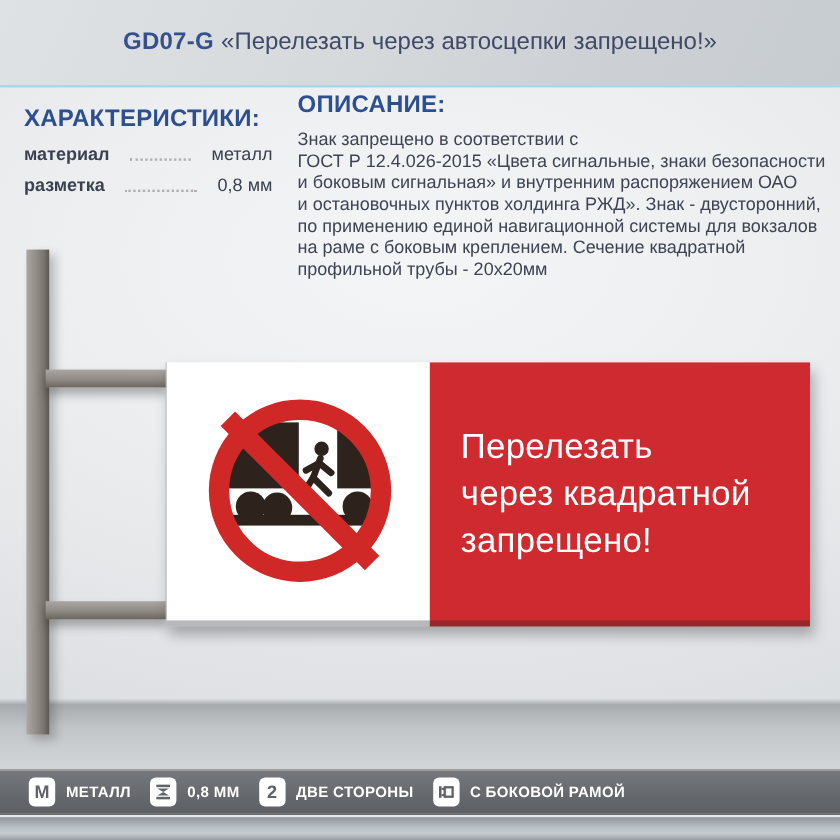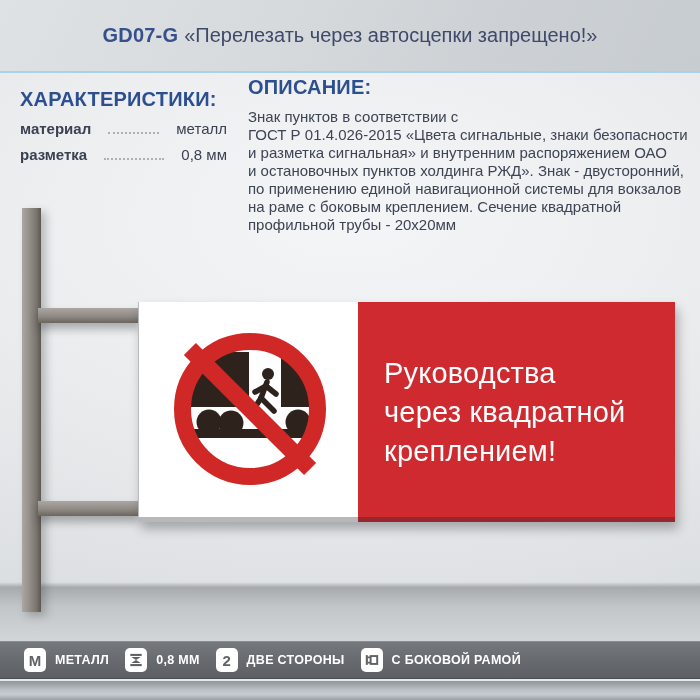--- a/index.html
+++ b/index.html
@@ -88,23 +88,23 @@
     </div>
     <div class="char-row">
       <span class="char-label">разметка</span>
       <span class="char-leader"></span>
       <span class="char-value">0,8 мм</span>
     </div>
   </div>
 
   <div class="desc">
     <div class="section-heading">ОПИСАНИЕ:</div>
-    <div class="desc-line">Знак пунктов в соответствии с</div>
-    <div class="desc-line">ГОСТ Р 01.4.026-2015 «Цвета сигнальные, знаки безопасности</div>
-    <div class="desc-line">и разметка сигнальная» и внутренним распоряжением ОАО</div>
+    <div class="desc-line">Знак запрещено в соответствии с</div>
+    <div class="desc-line">ГОСТ Р 12.4.026-2015 «Цвета сигнальные, знаки безопасности</div>
+    <div class="desc-line">и боковым сигнальная» и внутренним распоряжением ОАО</div>
     <div class="desc-line">и остановочных пунктов холдинга РЖД». Знак - двусторонний,</div>
     <div class="desc-line">по применению единой навигационной системы для вокзалов</div>
     <div class="desc-line">на раме с боковым креплением. Сечение квадратной</div>
     <div class="desc-line">профильной трубы - 20x20мм</div>
   </div>
 
   <div class="pole"></div>
   <div class="arm arm-top"></div>
   <div class="arm arm-bottom"></div>
 
@@ -132,23 +132,23 @@
             <path d="M91 69 L104 82"></path>
             <path d="M91 69 L82 83"></path>
           </g>
         </g>
 
         <circle cx="80" cy="80" r="67.5" fill="none" stroke="#d02826" stroke-width="17"></circle>
         <rect x="-85" y="-8.5" width="170" height="17" fill="#d02826" transform="translate(80,80) rotate(45)"></rect>
       </svg>
     </div>
     <div class="sign-right">
-      <div class="sign-line">Руководства</div>
+      <div class="sign-line">Перелезать</div>
       <div class="sign-line">через квадратной</div>
-      <div class="sign-line">креплением!</div>
+      <div class="sign-line">запрещено!</div>
     </div>
     <div class="sign-edge"></div>
   </div>
 
   <div class="footer">
     <div class="f-item">
       <div class="f-icon">М</div>
       <div class="f-label">МЕТАЛЛ</div>
     </div>
     <div class="f-item">

